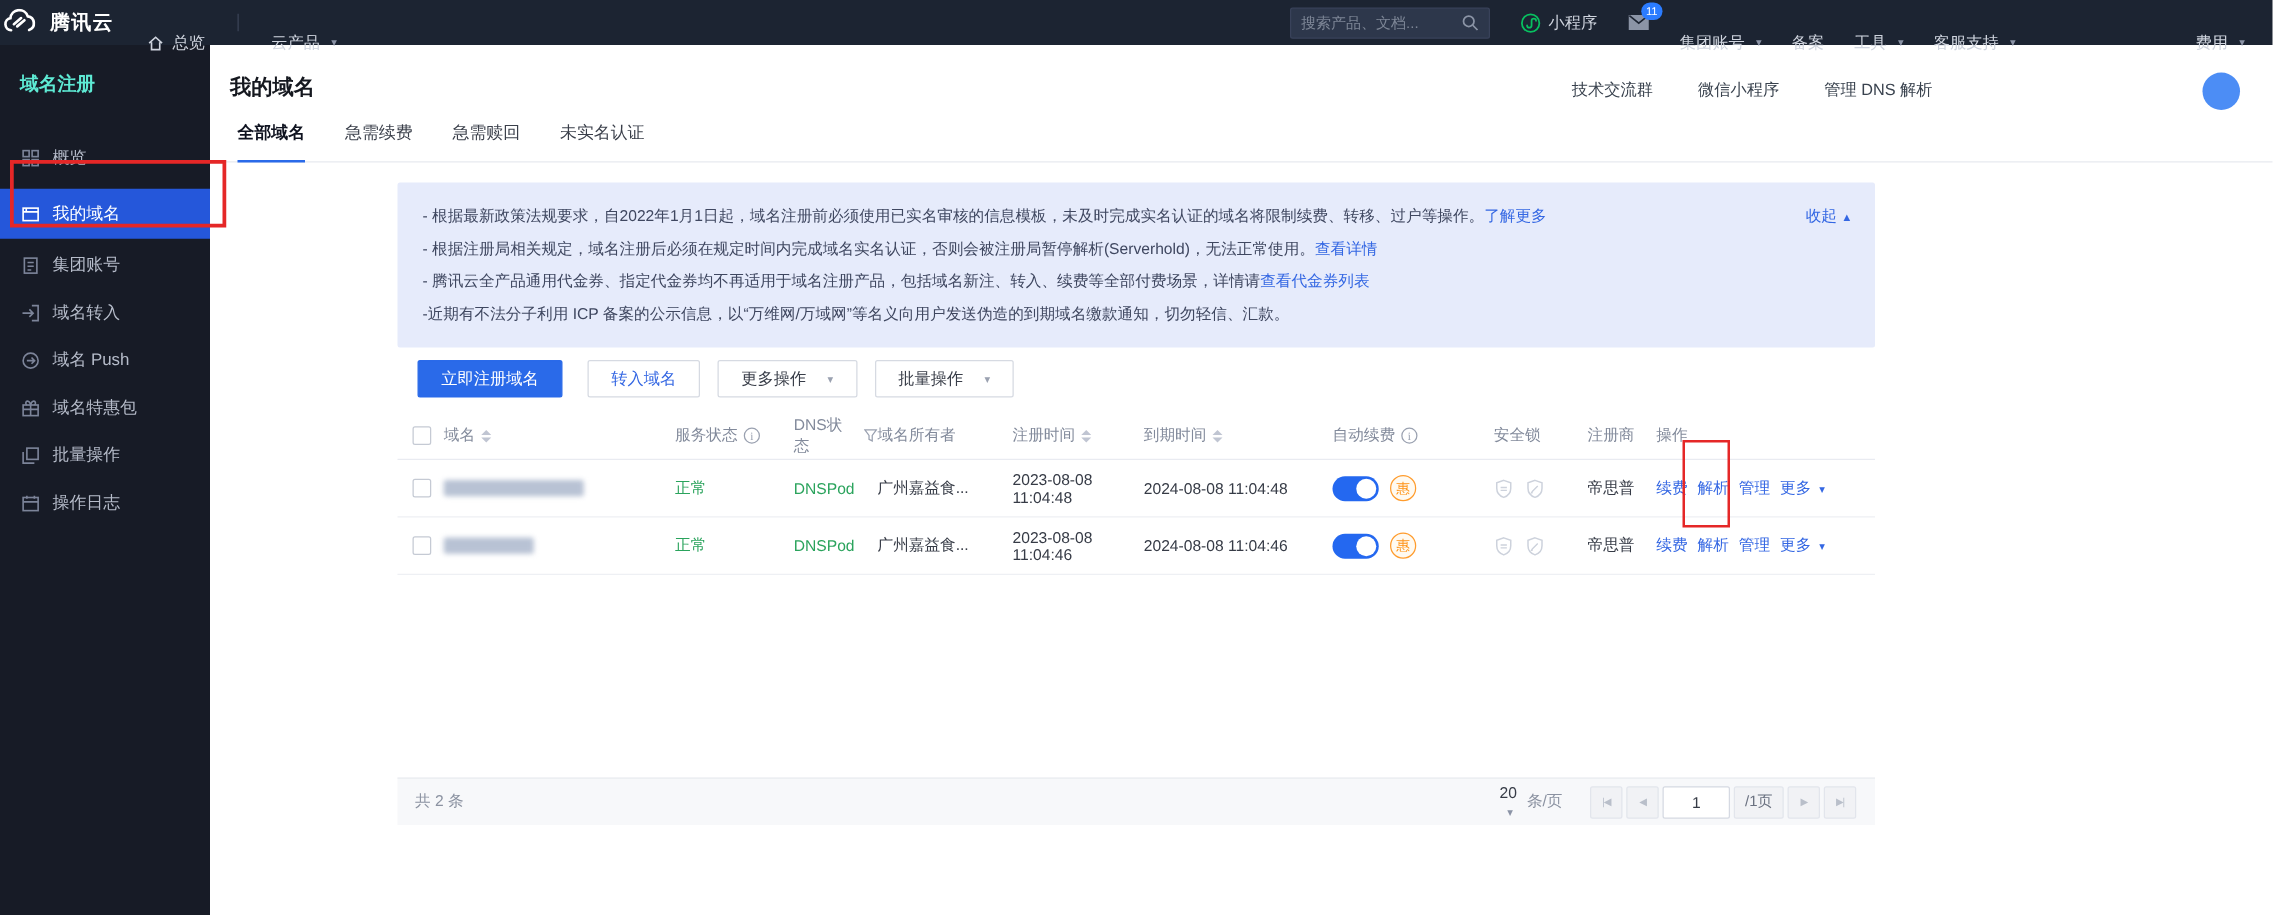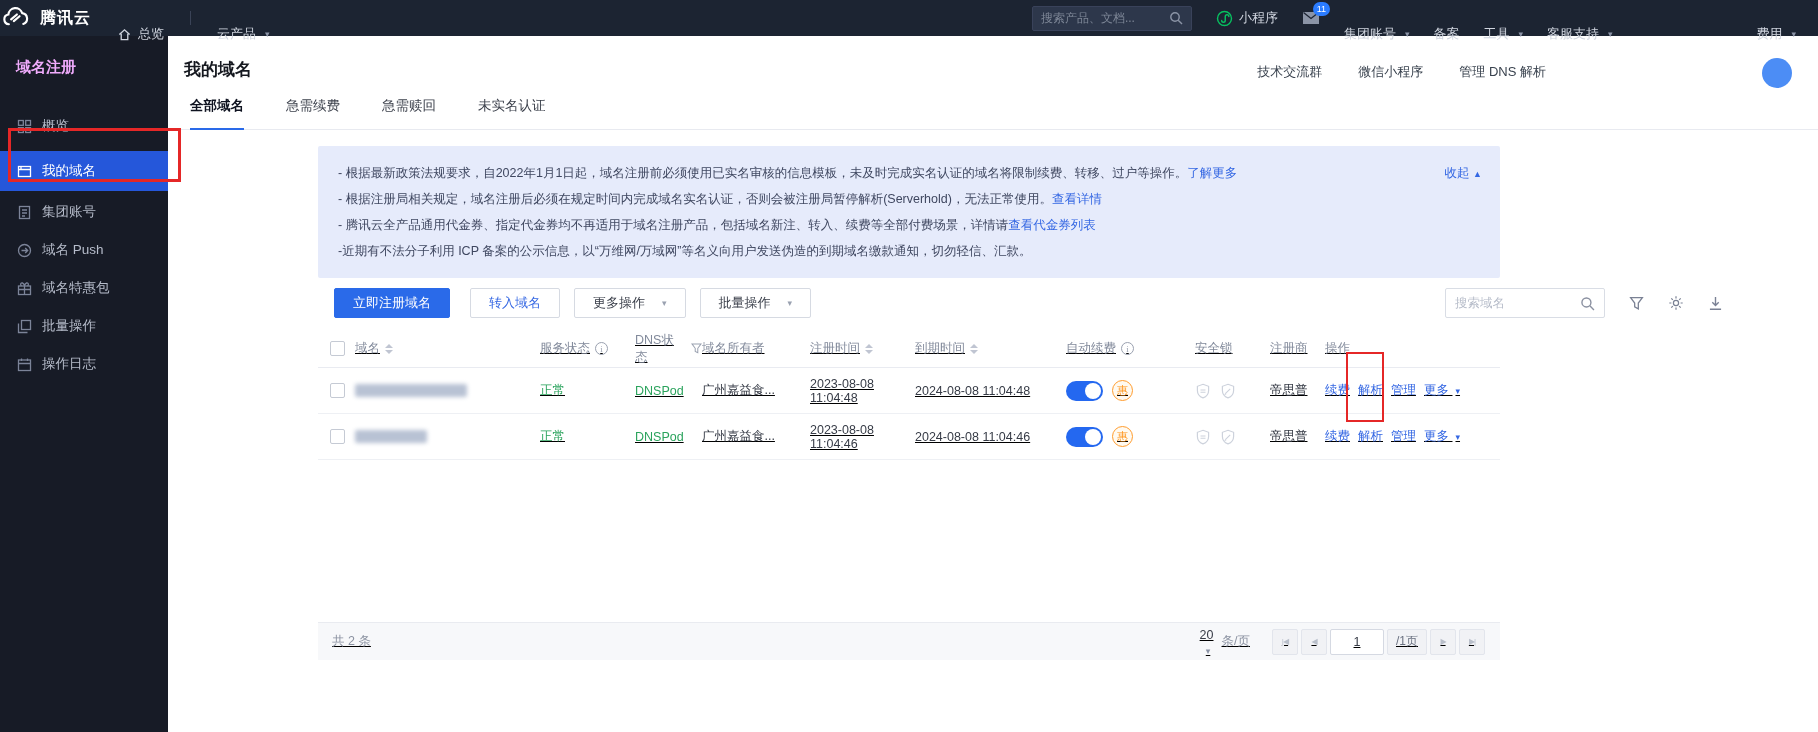--- a/index.html
+++ b/index.html
@@ -25,38 +25,38 @@
   .tb-search input::placeholder { color:#7d8696; }
   .mini-prog { display:flex; align-items:center; gap:6px; cursor:pointer; }
   .mail-wrap { position:relative; cursor:pointer; }
   .badge { position:absolute; top:-9px; right:-10px; min-width:17px; height:14px; border-radius:8px;
     background:#2b7cff; color:#fff; font-size:9px; display:flex; align-items:center; justify-content:center;
     padding:0 3px; }
   .gap-big { margin-left:120px; }
 
   
   .sidebar { position:absolute; left:0; top:36px; width:168px; height:696px; background:#171b26; z-index:20; }
-  .sb-title { color:#f0abfc; font-size:15px; font-weight:bold; padding:22px 0 0 16px; }
+  .sb-title { color:#5eead4; font-size:15px; font-weight:bold; padding:22px 0 0 16px; }
   .sb-list { list-style:none; margin-top:30px; }
   .sb-item { height:38px; display:flex; align-items:center; gap:10px; padding-left:17px;
     color:#b6bcca; font-size:13.5px; cursor:pointer; }
   .sb-item.active { height:40px; margin:6px 0 2px 0; background:#2557da; color:#fff; }
   .sb-icon { width:15px; height:15px; flex:0 0 15px; }
   .sb-icon * { stroke:#7c8499; }
   .sb-item.active .sb-icon * { stroke:#fff; }
 
   
   .main { position:absolute; left:168px; top:36px; right:0; bottom:0; background:#fff; }
   .main-header { position:relative; height:94px; border-bottom:1px solid #e8eaf0; }
   .page-title { position:absolute; left:16px; top:22px; font-size:17px; font-weight:bold; color:#15181f; }
   .header-links { position:absolute; right:272px; top:27px; display:flex; gap:36px; }
   .header-links a { color:#39424e; font-size:13px; text-decoration:none; cursor:pointer; white-space:nowrap; }
   .float-circle { position:absolute; right:26px; top:22px; width:30px; height:30px; border-radius:50%;
     background:#4c8df5; z-index:25; }
-  .tabs { position:absolute; left:22px; bottom:-1px; display:flex; gap:42px; }
+  .tabs { position:absolute; left:22px; bottom:-1px; display:flex; gap:32px; }
   .tab { font-size:13.5px; color:#3a3f4a; padding-bottom:13px; cursor:pointer; border-bottom:2px solid transparent; }
   .tab.active { color:#0f1320; font-weight:bold; border-bottom-color:#2a6ae9; }
 
   
   .content { position:absolute; left:150px; top:110px; width:1182px; }
   .banner { position:relative; background:#e6ebfb; border-radius:2px; padding:14px 120px 14px 20px;
     font-size:12.5px; color:#3f4760; line-height:26px; }
   .banner a { color:#3467e3; text-decoration:none; cursor:pointer; }
   .collapse { position:absolute; right:18px; top:14px; color:#3467e3; font-size:12.5px; cursor:pointer;
     line-height:26px; }
@@ -71,21 +71,21 @@
   .btn-ghost { background:#fff; color:#383d48; border:1px solid #d6dae2; gap:14px; }
   .btn-ghost .caret { color:#9aa1b0; }
   .toolbar-right { position:absolute; right:-223px; top:0; display:flex; align-items:center; gap:24px; }
   .dom-search { width:160px; height:30px; border:1px solid #d9dde5; border-radius:2px; background:#fff;
     display:flex; align-items:center; padding:0 9px; }
   .dom-search input { flex:1; border:none; outline:none; font-size:12.5px; color:#333; font-family:inherit; min-width:0; }
   .dom-search input::placeholder { color:#b6bcc9; }
   .tool-icon { cursor:pointer; }
 
   
-  .table { margin-top:12px; font-size:12.5px;text-decoration:underline; }
+  .table { margin-top:12px; font-size:12.5px; }
   .t-head, .t-row { display:flex; align-items:center; padding-left:12px; }
   .t-head { height:38px; color:#828a9b; border-bottom:1px solid #e9ebf1; }
   .t-row { height:46px; color:#363b46; border-bottom:1px solid #eef0f4; }
   .col-cb{width:25px}.col-domain{width:185px}.col-status{width:95px}.col-dns{width:67px}
   .col-owner{width:108px}.col-reg{width:105px}.col-exp{width:151px}.col-renew{width:129px}
   .col-lock{width:75px}.col-registrar{width:55px}.col-actions{flex:1}
   .cell { display:flex; align-items:center; }
   .checkbox { width:15px; height:15px; border:1px solid #c5cad4; border-radius:2px; background:#fff; cursor:pointer; }
   .sort { display:inline-flex; flex-direction:column; gap:2px; margin-left:5px; }
   .sort i { width:0; height:0; border-left:4px solid transparent; border-right:4px solid transparent; }
@@ -227,20 +227,27 @@
     </li>
     <li class="sb-item">
       <svg class="sb-icon" viewBox="0 0 15 15" fill="none" stroke-width="1.3">
           <rect x="2.5" y="1.5" width="10" height="12"></rect>
           <path d="M5 5 H10 M5 8 H10 M5 11 H8"></path>
         </svg>
       <span>集团账号</span>
     </li>
     <li class="sb-item">
       <svg class="sb-icon" viewBox="0 0 15 15" fill="none" stroke-width="1.3">
+          <path d="M8.5 1.5 H13.5 V13.5 H8.5"></path>
+          <path d="M1 7.5 H9 M6.5 4.5 L9.5 7.5 L6.5 10.5"></path>
+        </svg>
+      <span>域名转入</span>
+    </li>
+    <li class="sb-item">
+      <svg class="sb-icon" viewBox="0 0 15 15" fill="none" stroke-width="1.3">
           <circle cx="7.5" cy="7.5" r="6"></circle>
           <path d="M4.5 7.5 H10.5 M8.2 5 L10.7 7.5 L8.2 10"></path>
         </svg>
       <span>域名 Push</span>
     </li>
     <li class="sb-item">
       <svg class="sb-icon" viewBox="0 0 15 15" fill="none" stroke-width="1.3">
           <rect x="1.5" y="5" width="12" height="8.5"></rect>
           <path d="M7.5 5 V13.5 M1.5 8.5 H13.5 M4.5 5 C3 4 3.5 1.5 5.5 2 C7 2.4 7.5 5 7.5 5 C7.5 5 8 2.4 9.5 2 C11.5 1.5 12 4 10.5 5"></path>
         </svg>
@@ -304,47 +311,20 @@
     <div class="toolbar">
       <div class="btn btn-primary">立即注册域名</div>
       <div class="btn btn-ghost-blue">转入域名</div>
       <div class="btn btn-ghost">
         <span>更多操作</span>
         <span class="caret">▾</span>
       </div>
       <div class="btn btn-ghost">
         <span>批量操作</span>
         <span class="caret">▾</span>
-      </div>
-      <div class="toolbar-right">
-        <div class="dom-search">
-          <input placeholder="搜索域名" style="">
-          <span>
-            <svg width="15" height="15" viewBox="0 0 14 14">
-                <circle cx="6" cy="6" r="4.2" fill="none" stroke="#8a90a0" stroke-width="1.3"></circle>
-                <path d="M9.2 9.2 L13 13" stroke="#8a90a0" stroke-width="1.3"></path>
-              </svg>
-          </span>
-        </div>
-        <span class="tool-icon">
-          <svg width="15" height="15" viewBox="0 0 14 14">
-              <path d="M1.5 1.5 H12.5 L8.7 6.6 V12 L5.3 10.2 V6.6 Z" fill="none" stroke="#7a8194" stroke-width="1.2"></path>
-            </svg>
-        </span>
-        <span class="tool-icon">
-          <svg width="16" height="16" viewBox="0 0 16 16">
-              <circle cx="8" cy="8" r="2.6" fill="none" stroke="#7a8194" stroke-width="1.2"></circle>
-              <path d="M8 1.3 V3.4 M8 12.6 V14.7 M1.3 8 H3.4 M12.6 8 H14.7 M3.3 3.3 L4.8 4.8 M11.2 11.2 L12.7 12.7 M12.7 3.3 L11.2 4.8 M4.8 11.2 L3.3 12.7" stroke="#7a8194" stroke-width="1.2"></path>
-            </svg>
-        </span>
-        <span class="tool-icon">
-          <svg width="15" height="15" viewBox="0 0 14 14">
-              <path d="M7 1 V8.6 M4 5.8 L7 8.8 L10 5.8 M1.8 12.4 H12.2" fill="none" stroke="#7a8194" stroke-width="1.3"></path>
-            </svg>
-        </span>
       </div>
     </div>
 
     <div class="table">
       <div class="t-head">
         <div class="cell col-cb">
             <span class="checkbox"></span>
           </div>
         <div class="cell col-domain">
           <span>域名</span>

